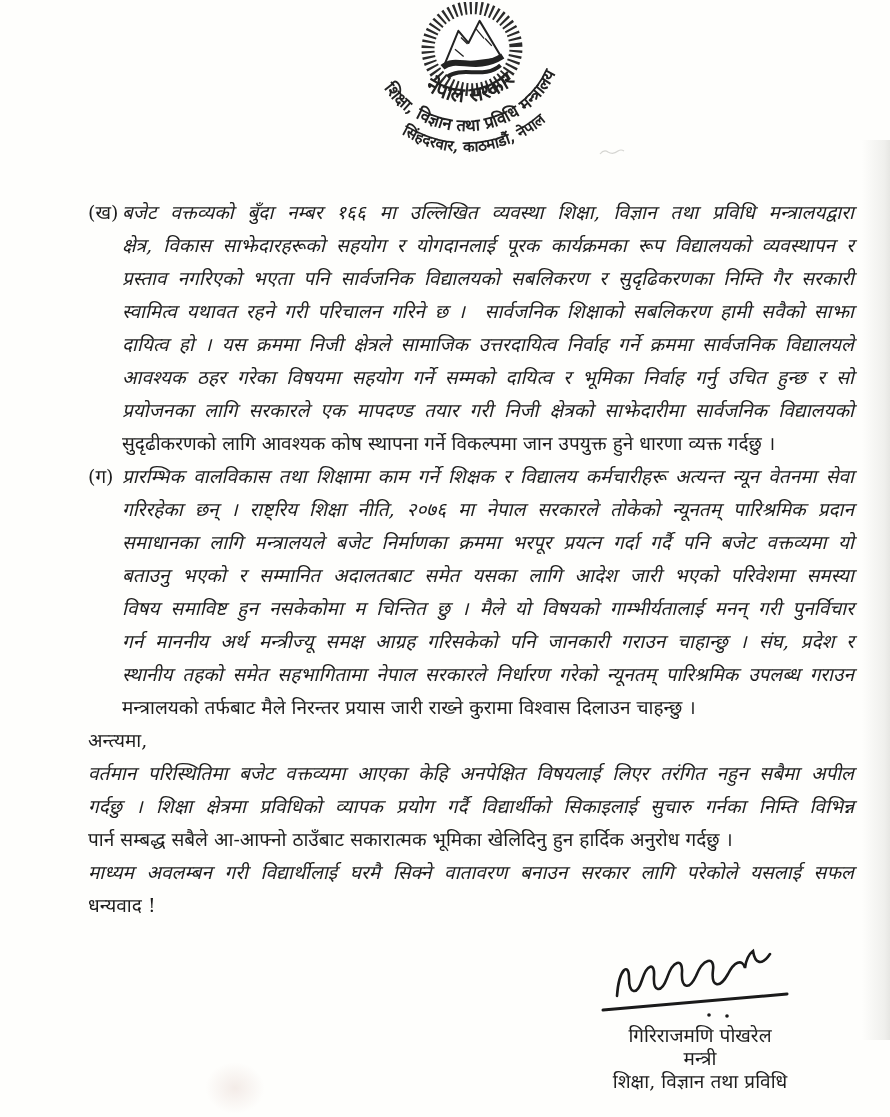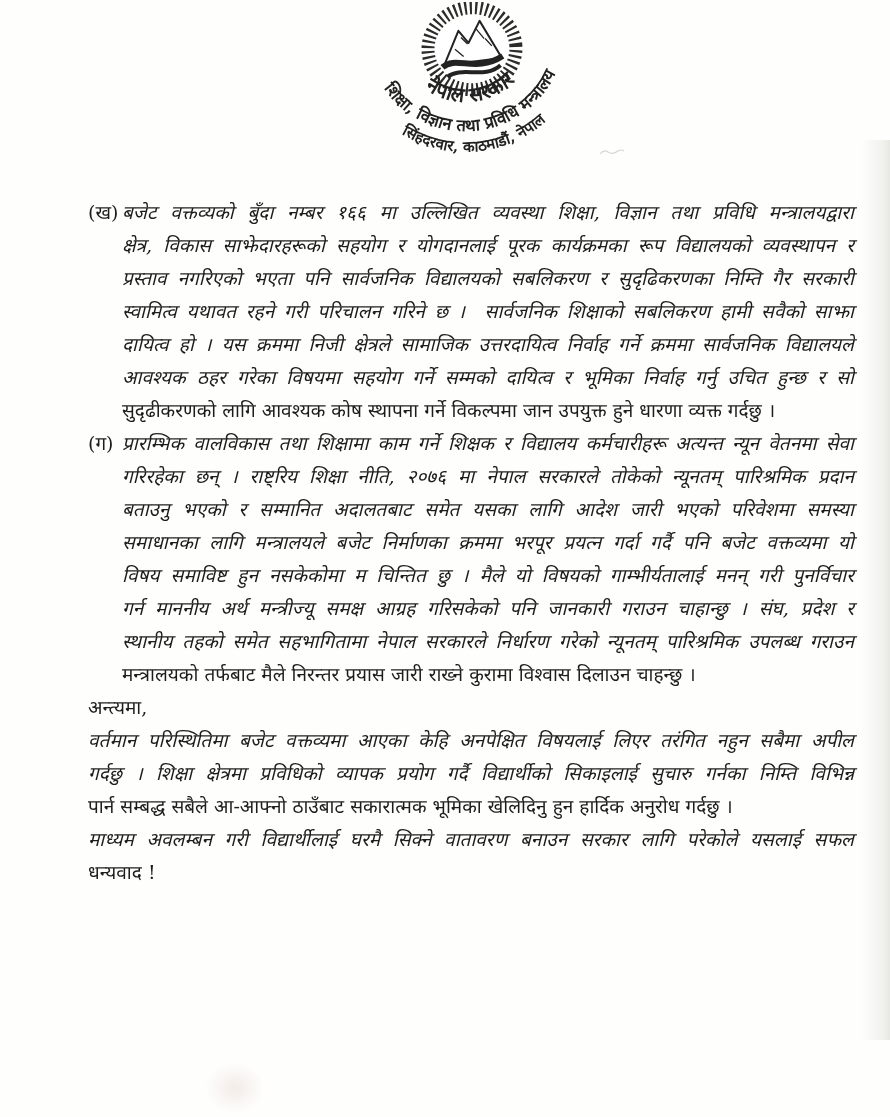--- a/index.html
+++ b/index.html
@@ -75,30 +75,31 @@
   <div class="letter">
       <div class="para">
         <div class="plabel">(ख)</div>
         <div class="plines">
           <div class="line j">बजेट वक्तव्यको बुँदा नम्बर १६६ मा उल्लिखित व्यवस्था शिक्षा, विज्ञान तथा प्रविधि मन्त्रालयद्वारा</div>
           <div class="line j">क्षेत्र, विकास साझेदारहरूको सहयोग र योगदानलाई पूरक कार्यक्रमका रूप विद्यालयको व्यवस्थापन र</div>
           <div class="line j">प्रस्ताव नगरिएको भएता पनि सार्वजनिक विद्यालयको सबलिकरण र सुदृढिकरणका निम्ति गैर सरकारी</div>
           <div class="line j">स्वामित्व यथावत रहने गरी परिचालन गरिने छ ।&nbsp; सार्वजनिक शिक्षाको सबलिकरण हामी सवैको साझा</div>
           <div class="line j">दायित्व हो । यस क्रममा निजी क्षेत्रले सामाजिक उत्तरदायित्व निर्वाह गर्ने क्रममा सार्वजनिक विद्यालयले</div>
           <div class="line j">आवश्यक ठहर गरेका विषयमा सहयोग गर्ने सम्मको दायित्व र भूमिका निर्वाह गर्नु उचित हुन्छ र सो</div>
+          <div class="line j">प्रयोजनका लागि सरकारले एक मापदण्ड तयार गरी निजी क्षेत्रको साझेदारीमा सार्वजनिक विद्यालयको</div>
           <div class="line">सुदृढीकरणको लागि आवश्यक कोष स्थापना गर्ने विकल्पमा जान उपयुक्त हुने धारणा व्यक्त गर्दछु ।</div>
         </div>
       </div>
       <div class="para">
         <div class="plabel">(ग)</div>
         <div class="plines">
           <div class="line j">प्रारम्भिक वालविकास तथा शिक्षामा काम गर्ने शिक्षक र विद्यालय कर्मचारीहरू अत्यन्त न्यून वेतनमा सेवा</div>
           <div class="line j">गरिरहेका छन् । राष्ट्रिय शिक्षा नीति, २०७६ मा नेपाल सरकारले तोकेको न्यूनतम् पारिश्रमिक प्रदान</div>
+          <div class="line j">समाधानका लागि मन्त्रालयले बजेट निर्माणका क्रममा भरपूर प्रयत्न गर्दा गर्दै पनि बजेट वक्तव्यमा यो</div>
           <div class="line j">बताउनु भएको र सम्मानित अदालतबाट समेत यसका लागि आदेश जारी भएको परिवेशमा समस्या</div>
-          <div class="line j">समाधानका लागि मन्त्रालयले बजेट निर्माणका क्रममा भरपूर प्रयत्न गर्दा गर्दै पनि बजेट वक्तव्यमा यो</div>
           <div class="line j">विषय समाविष्ट हुन नसकेकोमा म चिन्तित छु । मैले यो विषयको गाम्भीर्यतालाई मनन् गरी पुनर्विचार</div>
           <div class="line j">गर्न माननीय अर्थ मन्त्रीज्यू समक्ष आग्रह गरिसकेको पनि जानकारी गराउन चाहान्छु । संघ, प्रदेश र</div>
           <div class="line j">स्थानीय तहको समेत सहभागितामा नेपाल सरकारले निर्धारण गरेको न्यूनतम् पारिश्रमिक उपलब्ध गराउन</div>
           <div class="line">मन्त्रालयको तर्फबाट मैले निरन्तर प्रयास जारी राख्ने कुरामा विश्वास दिलाउन चाहन्छु ।</div>
         </div>
       </div>
       <div class="para">
         <div class="plines">
           <div class="line">अन्त्यमा,</div>
         </div>
@@ -111,19 +112,32 @@
           <div class="line j">माध्यम अवलम्बन गरी विद्यार्थीलाई घरमै सिक्ने वातावरण बनाउन सरकार लागि परेकोले यसलाई सफल</div>
         </div>
       </div>
       <div class="para">
         <div class="plines">
           <div class="line">धन्यवाद !</div>
         </div>
       </div>
     </div>
 
+  <div class="signature-area">
+    <svg class="sig-svg" width="214" height="78" viewBox="0 0 214 78">
+      <path d="M 28,52 C 30,24 40,18 40,34 C 40,50 48,52 53,36 C 58,20 66,18 65,32 C 64,48 72,50 78,34 C 84,16 94,14 93,28 C 92,44 100,47 107,32 C 114,14 126,12 124,26 C 122,42 130,46 139,30 C 145,18 153,14 156,24 C 157,16 160,10 164,7 C 166,20 173,22 181,10" fill="none" stroke="#1a1a1a" stroke-width="2.6" stroke-linecap="round"></path>
+      <path d="M 14,66 L 198,50" fill="none" stroke="#1a1a1a" stroke-width="3" stroke-linecap="round"></path>
+      <circle cx="120" cy="71" r="1.8" fill="#1a1a1a"></circle>
+      <circle cx="138" cy="72" r="1.8" fill="#1a1a1a"></circle>
+    </svg>
+    <div class="sig-text">
+      <div class="sig-name">गिरिराजमणि पोखरेल</div>
+      <div>मन्त्री</div>
+      <div>शिक्षा, विज्ञान तथा प्रविधि</div>
+    </div>
+  </div>
 
   <svg class="tiny-artifact" width="28" height="12">
     <path d="M2,8 q4,-5 8,-2 q5,3 10,-1 q3,-2 6,0" fill="none" stroke="#8a8a84" stroke-width="1.2"></path>
   </svg>
   <div class="edge-shadow-right"></div>
   <div class="smudge-bottom-left"></div>
 </div>
 
 </body></html>

